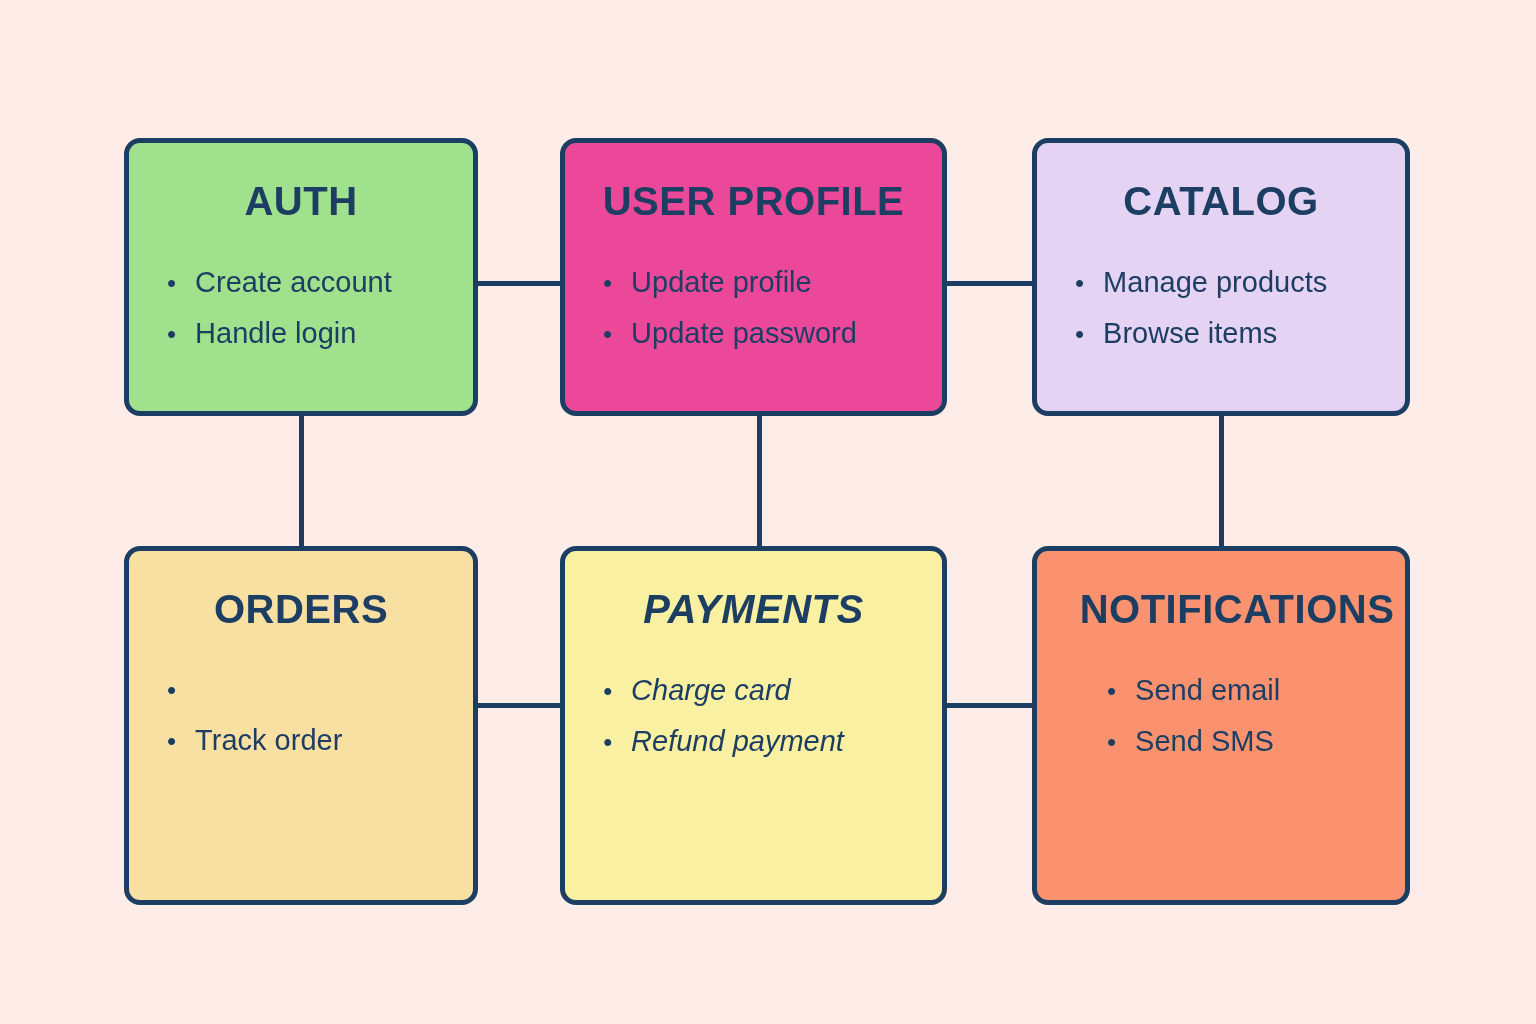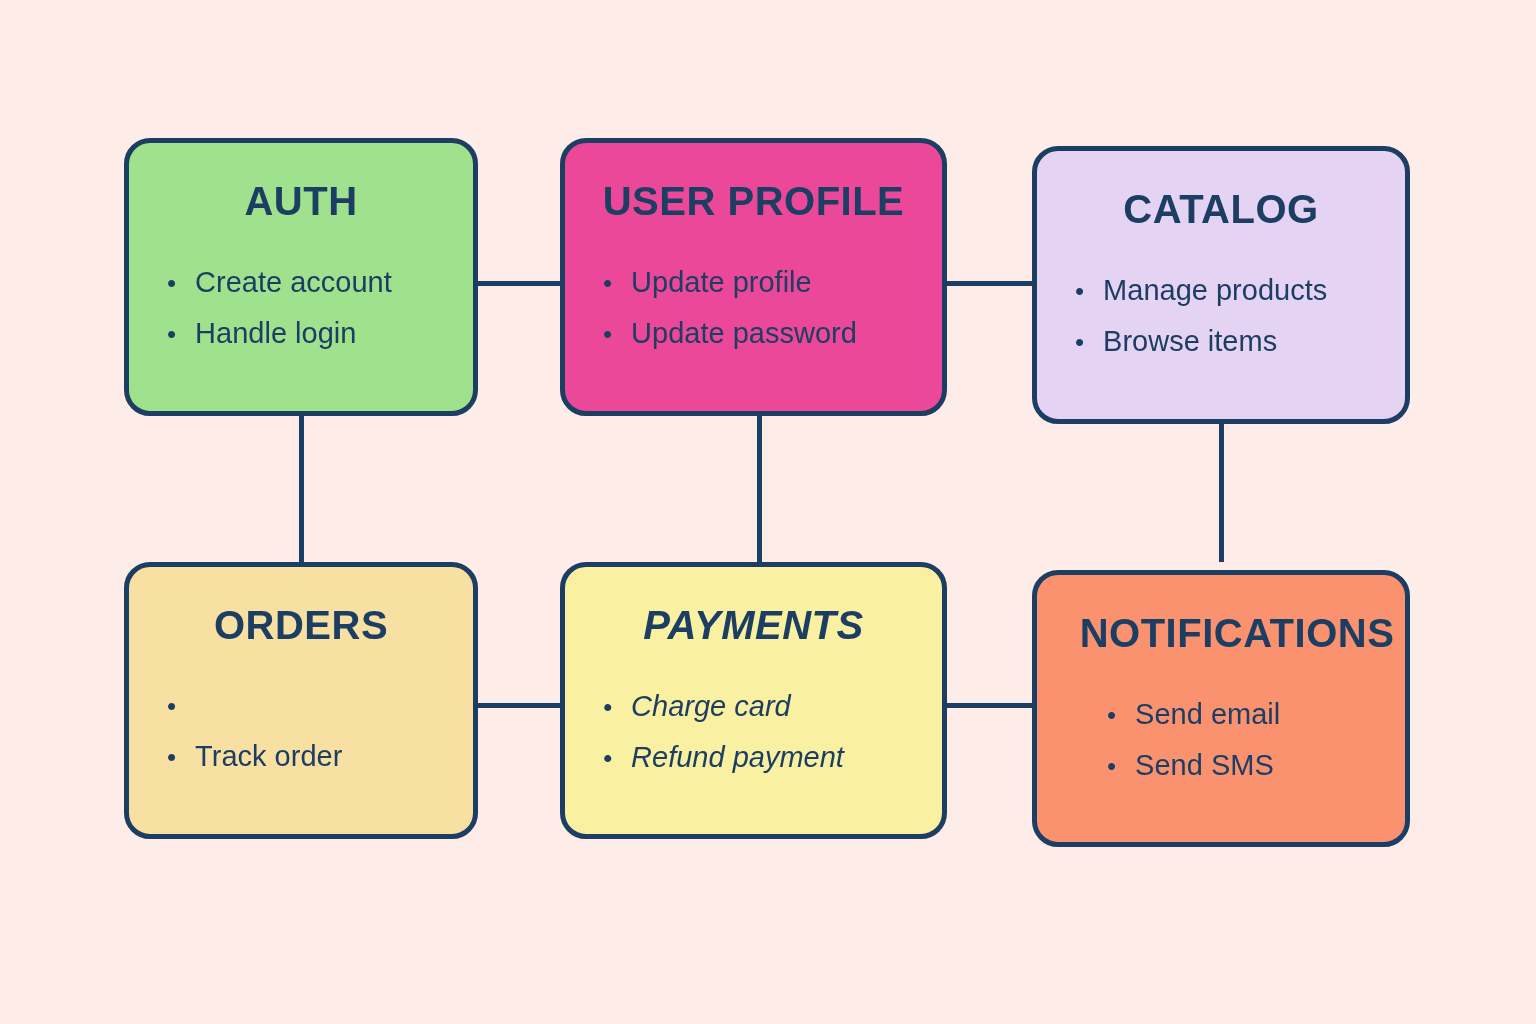--- a/index.html
+++ b/index.html
@@ -14,21 +14,21 @@
     overflow: hidden;
   }
   .canvas {
     position: relative;
     width: 1536px; height: 1024px;
   }
   
   .node {
     position: absolute;
     border: 5px solid var(--ink);
-    border-radius: 26px;
+    border-radius: 16px;
     color: var(--ink);
     padding-top: 34px;
   }
   .node .title {
     text-align: center;
     font-size: 40px;
     font-weight: 700;
     letter-spacing: 0.5px;
     line-height: 48px;
     white-space: nowrap;
@@ -46,23 +46,23 @@
     white-space: nowrap;
   }
   .node .bullet {
     font-size: 26px;
     margin-right: 19px;
     flex: 0 0 auto;
   }
   
   .col-1 { left: 124px;  width: 354px; }
   .col-2 { left: 560px;  width: 387px; }
-  .col-3 { left: 1032px; width: 378px; margin-top: 8px; }
+  .col-3 { left: 1032px; width: 378px; }
   .row-top    { top: 138px; height: 278px; }
-  .row-bottom { top: 562px; height: 277px; }
+  .row-bottom { top: 546px; height: 359px; }
   
   .edge { position: absolute; background: var(--ink); }
   .edge-h { height: 5px; }
   .edge-v { width: 5px; }
   .edge-auth-user     { left: 478px;  top: 281px; width: 82px; }
   .edge-user-catalog  { left: 947px;  top: 281px; width: 85px; }
   .edge-orders-pay    { left: 478px;  top: 703px; width: 82px; }
   .edge-pay-notif     { left: 947px;  top: 703px; width: 85px; }
   .edge-auth-orders   { left: 299px;  top: 416px; height: 146px; }
   .edge-user-pay      { left: 757px;  top: 416px; height: 146px; }

